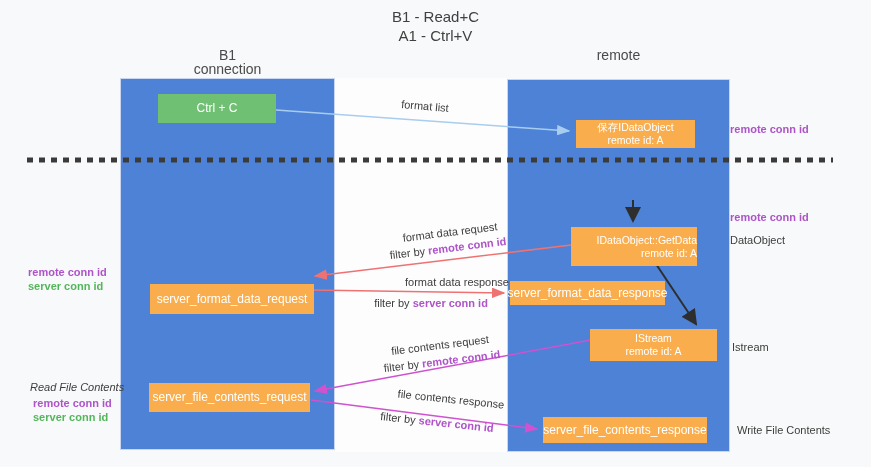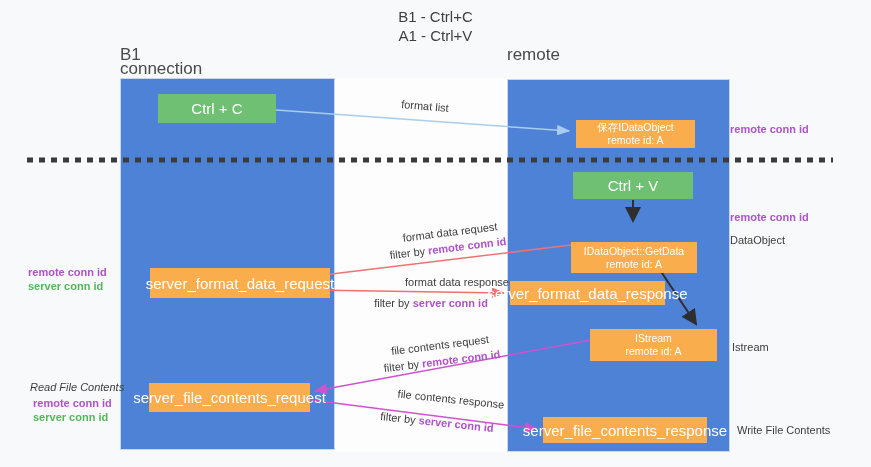--- a/index.html
+++ b/index.html
@@ -7,39 +7,39 @@
     position:relative; width:871px; height:467px;
     background:#f8f9fa; overflow:hidden;
     font-family:"Liberation Sans", sans-serif;
     color:#3d3d3d;
   }
   .title{
     position:absolute; top:7px; left:0; width:871px;
     text-align:center; font-size:15px; line-height:19px; color:#404040;
   }
   .col-header{
-    position:absolute; top:48px; text-align:left;
-    font-size:17px; line-height:14px; color:#4a4a4a;
+    position:absolute; top:48px; text-align:center;
+    font-size:14px; line-height:14px; color:#4a4a4a;
   }
   .col-header.left{ left:120px; width:215px; }
   .col-header.right{ left:507px; width:223px; }
   .mid-band{
     position:absolute; left:335px; top:78px; width:172px; height:374px;
     background:#fdfdfe;
   }
   .column{
     position:absolute; background:var(--column-blue,#4d82d6);
     border:1px solid #c9d6f0; box-sizing:border-box;
   }
   .column.left{ left:120px; top:78px; width:215px; height:372px; }
   .column.right{ left:507px; top:79px; width:223px; height:373px; }
   .box{
     position:absolute; display:flex; flex-direction:column;
     align-items:center; justify-content:center;
-    color:#ffffff; font-size:15px; text-align:center;
+    color:#ffffff; font-size:12px; text-align:center;
     box-sizing:border-box; z-index:4; line-height:13px;
   }
   .box.two{ font-size:10.5px; }
   .green{ background:var(--box-green,#6fc073); }
   .orange{ background:var(--box-orange,#f9ad4d); }
   .arrows{ position:absolute; left:0; top:0; z-index:3; pointer-events:none; }
   .ln-blue{ stroke:var(--arrow-blue,#a8cdee); stroke-width:1.5; }
   .ln-red{ stroke:var(--arrow-red,#ee7272); stroke-width:1.5; }
   .ln-mag{ stroke:var(--arrow-magenta,#cf52cf); stroke-width:1.5; }
   .ln-black{ stroke:#2e2e2e; stroke-width:2; }
@@ -62,21 +62,21 @@
   .rot-dn{ transform:translateX(-50%) rotate(6deg); }
   .rot-dn-sm{ transform:translateX(-50%) rotate(5deg); }
   .rot-0{ transform:translateX(-50%); }
 </style>
 </head>
 <body>
 
 <div class="stage">
 
   <div class="title">
-    <div>B1 - Ctrl+C</div>
+    <div>B1 - Read+C</div>
     <div>A1 - Ctrl+V</div>
   </div>
 
   <div class="col-header left">
     <div>B1</div>
     <div>connection</div>
   </div>
   <div class="col-header right">
     <div>remote</div>
   </div>
@@ -112,30 +112,27 @@
 
   <div class="box green" style="left:158px;top:94px;width:118px;height:29px;">
     <span>Ctrl + C</span>
   </div>
 
   <div class="box orange two" style="left:576px;top:120px;width:119px;height:28px;">
     <span>保存IDataObject</span>
     <span>remote id: A</span>
   </div>
 
-  <div class="box green" style="left:573px;top:172px;width:120px;height:27px;">
-    <span>Ctrl + V</span>
-  </div>
 
-  <div class="box orange two" style="left:571px;top:242px;width:126px;height:31px;">
+  <div class="box orange two" style="left:571px;top:227px;width:126px;height:39px;align-items:flex-end;">
     <span>IDataObject::GetData</span>
     <span>remote id: A</span>
   </div>
 
-  <div class="box orange" style="left:150px;top:268px;width:180px;height:30px;">
+  <div class="box orange" style="left:150px;top:284px;width:164px;height:30px;">
     <span>server_format_data_request</span>
   </div>
 
   <div class="box orange" style="left:510px;top:281px;width:155px;height:24px;">
     <span>server_format_data_response</span>
   </div>
 
   <div class="box orange two" style="left:590px;top:329px;width:127px;height:32px;">
     <span>IStream</span>
     <span>remote id: A</span>

